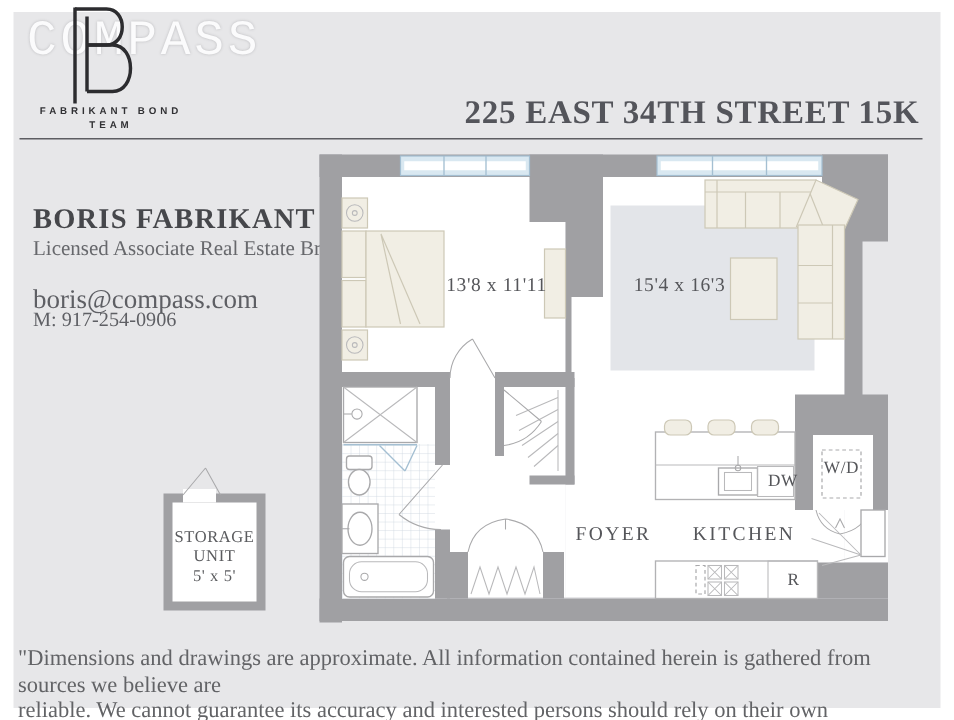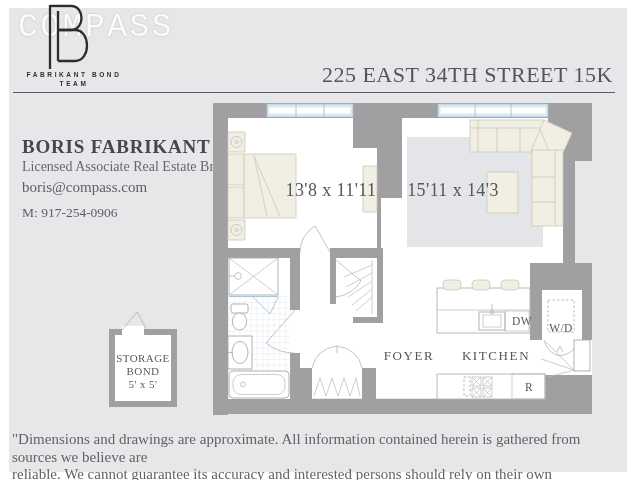--- a/index.html
+++ b/index.html
@@ -20,27 +20,27 @@
   }
   .monogram{position:absolute;left:40px;top:3px;z-index:2;}
   .mono-stroke{fill:none;stroke:var(--mono-ink,#2c2c2f);stroke-width:2.3px;}
   .team{
     position:absolute;left:14px;top:71px;width:120px;text-align:center;
     font-family:"Liberation Sans",sans-serif;
     font-size:6.5px;letter-spacing:2.6px;color:#313134;font-weight:bold;line-height:8.5px;
   }
   .address{
     position:absolute;right:23px;top:62px;
-    font-size:22px;letter-spacing:.5px;color:#54555b;white-space:nowrap;
+    font-size:22px;letter-spacing:.5px;color:#54555b;white-space:nowrap;font-weight:bold;
   }
   .rule{position:absolute;left:13px;top:92px;width:602px;height:1.4px;background:#5d5d62;}
   
   .broker-name{position:absolute;left:22px;top:136px;font-size:19px;letter-spacing:.8px;color:#46474b;font-weight:600;}
   .broker-title{position:absolute;left:22px;top:159px;font-size:14px;color:#67686c;}
-  .broker-email{position:absolute;left:22px;top:179px;font-size:15px;color:#5e5f64;}
+  .broker-email{position:absolute;left:22px;top:189px;font-size:18px;color:#5e5f64;}
   .broker-phone{position:absolute;left:22px;top:205px;font-size:13.5px;color:#5e5f64;}
   
   svg.plan{position:absolute;left:0;top:0;}
   .wall{fill:var(--wall,#a0a0a3);}
   .room{fill:var(--room,#ffffff);}
   .rug{fill:var(--rug,#e3e5e9);}
   .furn{fill:var(--furniture,#f1eee4);stroke:var(--furniture-line,#cdc8b6);stroke-width:.8;}
   .furnline{fill:none;stroke:var(--furniture-line,#cdc8b6);stroke-width:.8;}
   .fix{fill:#fff;stroke:var(--fixture-line,#a9a9ab);stroke-width:.9;}
   .thin{fill:none;stroke:var(--fixture-line,#a9a9ab);stroke-width:.7;}
@@ -51,21 +51,21 @@
   .winwhite{fill:#fff;}
   .tileline{fill:none;stroke:var(--tile-line,#ccd7df);stroke-width:.55;}
   .dash{fill:none;stroke:var(--fixture-line,#a9a9ab);stroke-width:.8;stroke-dasharray:2.5 2;}
   .wallstroke{fill:#fff;stroke:var(--wall,#a0a0a3);stroke-width:6;}
   
   .fp-label{
     position:absolute;transform:translate(-50%,-50%);
     color:#55565a;white-space:nowrap;letter-spacing:.4px;
   }
   .fp-room{font-size:13px;letter-spacing:1.6px;text-align:right;}
-  .fp-dim{font-size:18px;text-align:right;}
+  .fp-dim{font-size:13px;text-align:right;}
   .fp-small{font-size:11.5px;}
   .fp-storage{font-size:11px;color:#5a5b5e;}
   
   .disclaimer{position:absolute;left:12px;top:431px;width:616px;font-size:15px;color:#626366;line-height:17.5px;}
 </style>
 </head>
 <body>
 
 <div class="canvas"></div>
 
@@ -251,26 +251,26 @@
   </g>
 
   <g>
     <rect class="wallstroke" x="112" y="332" width="62" height="72"></rect>
     <rect fill="#fff" x="122" y="326" width="22" height="9"></rect>
     <path class="thin" d="M122,330 L137,312 M137,312 L147,330"></path>
   </g>
 </svg>
 
 <div class="fp-label fp-dim" style="left:331px;top:190px">13'8 x 11'11</div>
-<div class="fp-label fp-dim" style="left:453px;top:190px">15'11 x 14'3</div>
+<div class="fp-label fp-dim" style="left:453px;top:190px">15'4 x 16'3</div>
 <div class="fp-label fp-room" style="left:409px;top:356px">FOYER</div>
 <div class="fp-label fp-room" style="left:496px;top:356px">KITCHEN</div>
-<div class="fp-label fp-small" style="left:561px;top:328px">W/D</div>
+<div class="fp-label fp-small" style="left:561px;top:312px">W/D</div>
 <div class="fp-label fp-small" style="left:522px;top:321px">DW</div>
 <div class="fp-label fp-small" style="left:529px;top:387px">R</div>
 <div class="fp-label fp-storage" style="left:143px;top:358px">STORAGE</div>
-<div class="fp-label fp-storage" style="left:143px;top:371px">BOND</div>
+<div class="fp-label fp-storage" style="left:143px;top:371px">UNIT</div>
 <div class="fp-label fp-storage" style="left:143px;top:384px">5' x 5'</div>
 
 <div class="disclaimer">
   <div>"Dimensions and drawings are approximate.  All information contained herein is gathered from sources we believe are</div>
   <div>reliable.  We cannot guarantee its accuracy and interested persons should rely on their own measurements."</div>
 </div>
 
 </body></html>

